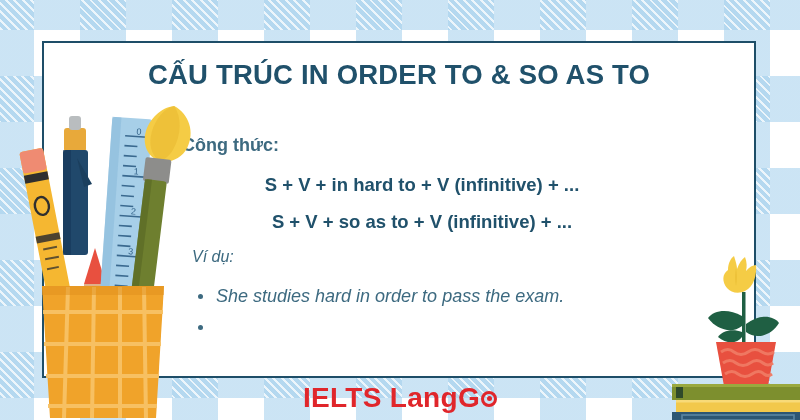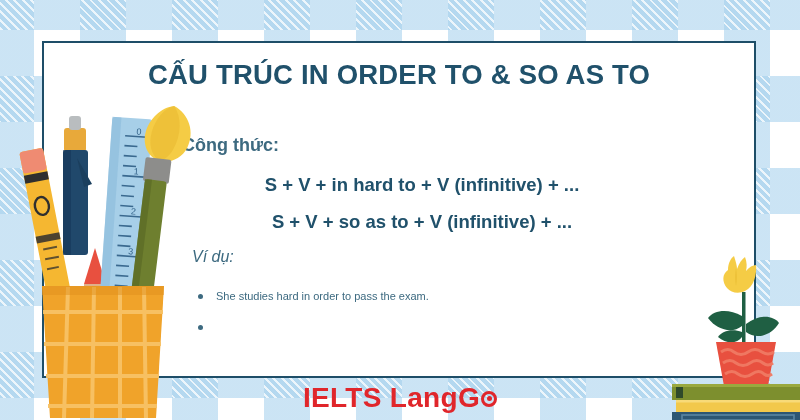--- a/index.html
+++ b/index.html
@@ -132,21 +132,22 @@
     left: 150px;
     top: 240px;
     margin: 0;
     padding: 0;
     list-style: none;
   }
   .example-list li {
     position: relative;
     padding-left: 24px;
     color: #3d6a80;
-    font-size: 11px;
+    font-size: 18px;
+    font-style: italic;
     line-height: 31px;
     white-space: nowrap;
   }
   .example-list li .bullet {
     position: absolute;
     left: 6px;
     top: 13px;
     width: 5px;
     height: 5px;
     border-radius: 50%;

